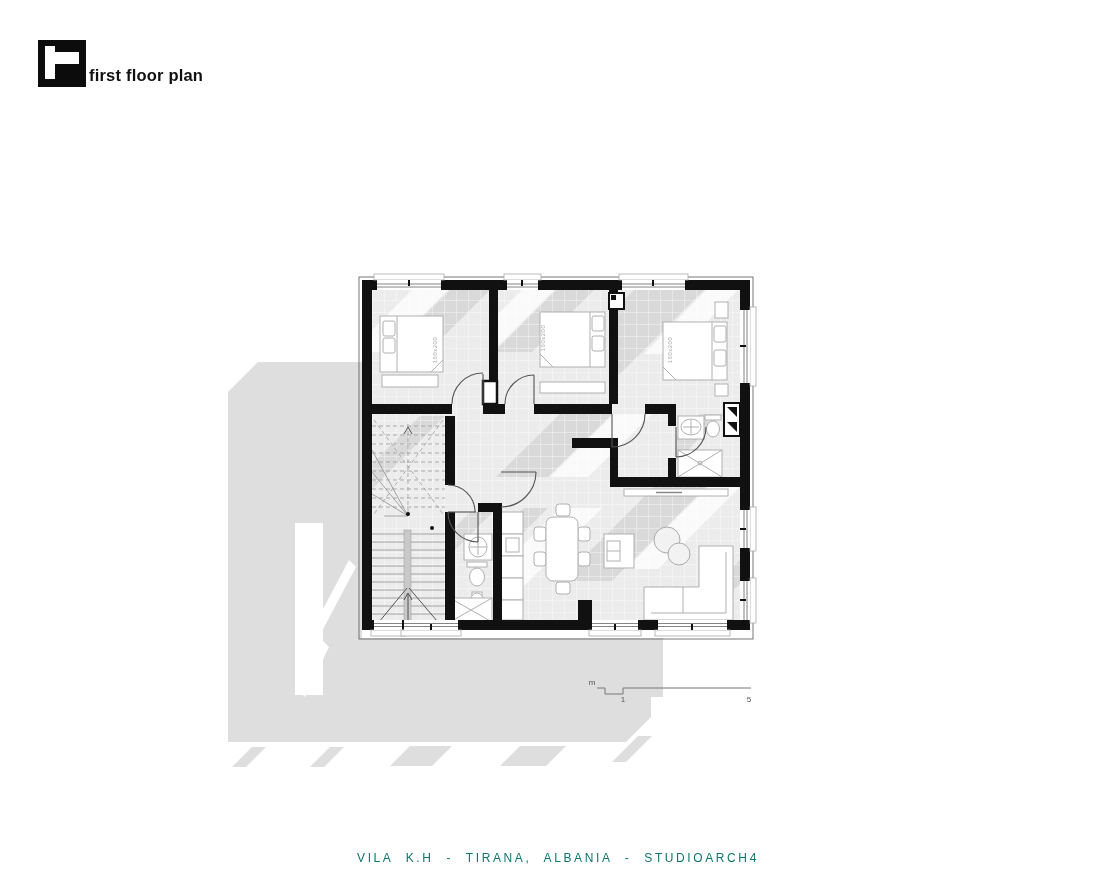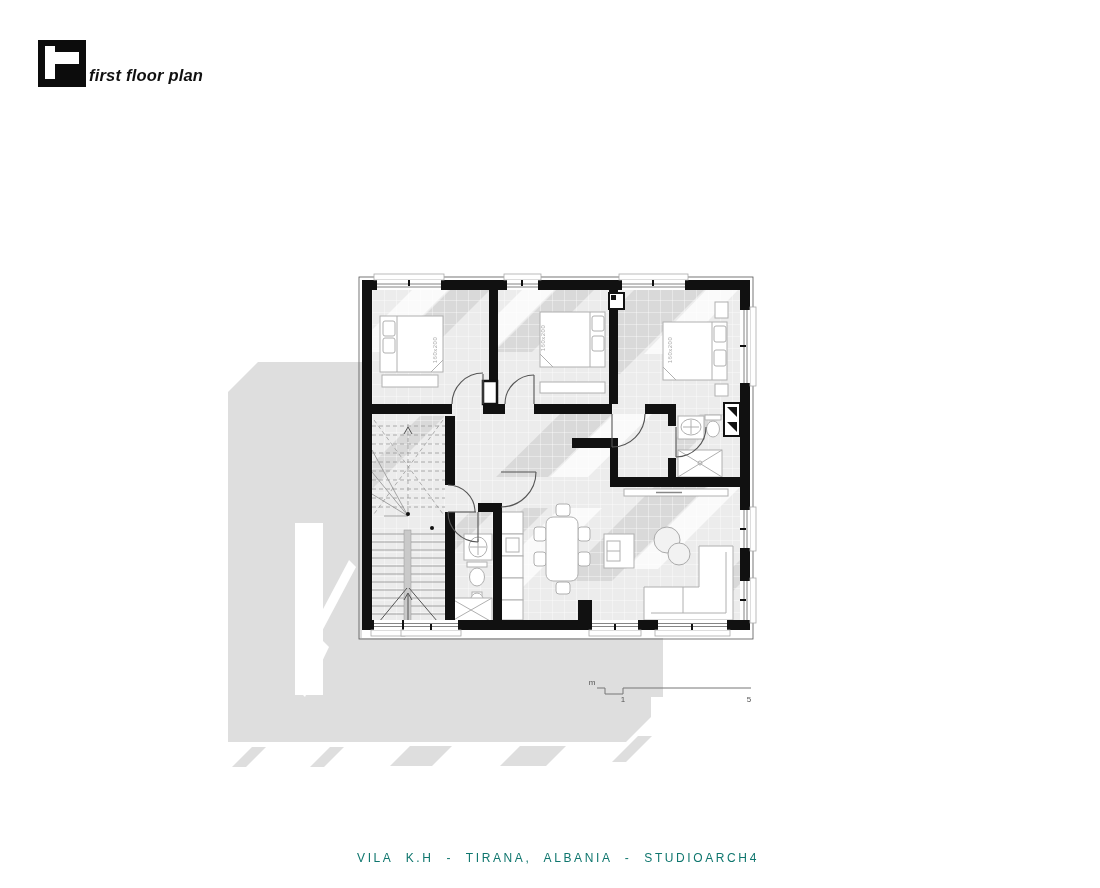--- a/index.html
+++ b/index.html
@@ -3,21 +3,21 @@
 <meta charset="utf-8">
 <style>
   html,body{margin:0;padding:0;background:#fff;}
   .canvas{position:relative;width:1100px;height:888px;background:#ffffff;overflow:hidden;
           font-family:"Liberation Sans", sans-serif;}
   svg{position:absolute;left:0;top:0;}
   .logo{position:absolute;left:38px;top:40px;width:48px;height:47px;background:#0c0c0c;}
   .logo .v{position:absolute;left:7px;top:6px;width:10px;height:33px;background:#fff;}
   .logo .h{position:absolute;left:17px;top:12px;width:24px;height:12px;background:#fff;}
   .plan-title{position:absolute;left:89px;top:66px;font-size:16.5px;font-weight:600;
-              color:#101010;letter-spacing:.2px;font-style:italic;}
+              color:#101010;letter-spacing:.2px;}
   .caption{position:absolute;top:851px;left:8px;width:100%;text-align:center;color:#0f766e;
            font-size:12px;letter-spacing:2.6px;word-spacing:7px;}
   .wall{fill:#111111;}
   .furn{fill:#ffffff;stroke:#b0b0b0;stroke-width:1;}
   .furnl{fill:none;stroke:#b0b0b0;stroke-width:1;}
   .doorln{fill:none;stroke:#555;stroke-width:1.1;}
   .winln{stroke:#666;stroke-width:0.8;}
   .sill{fill:#ffffff;stroke:#aaaaaa;stroke-width:0.8;}
   .tread{stroke:#8f8f8f;stroke-width:0.8;}
   .treadd{stroke:#9a9a9a;stroke-width:0.8;stroke-dasharray:4 3;}

